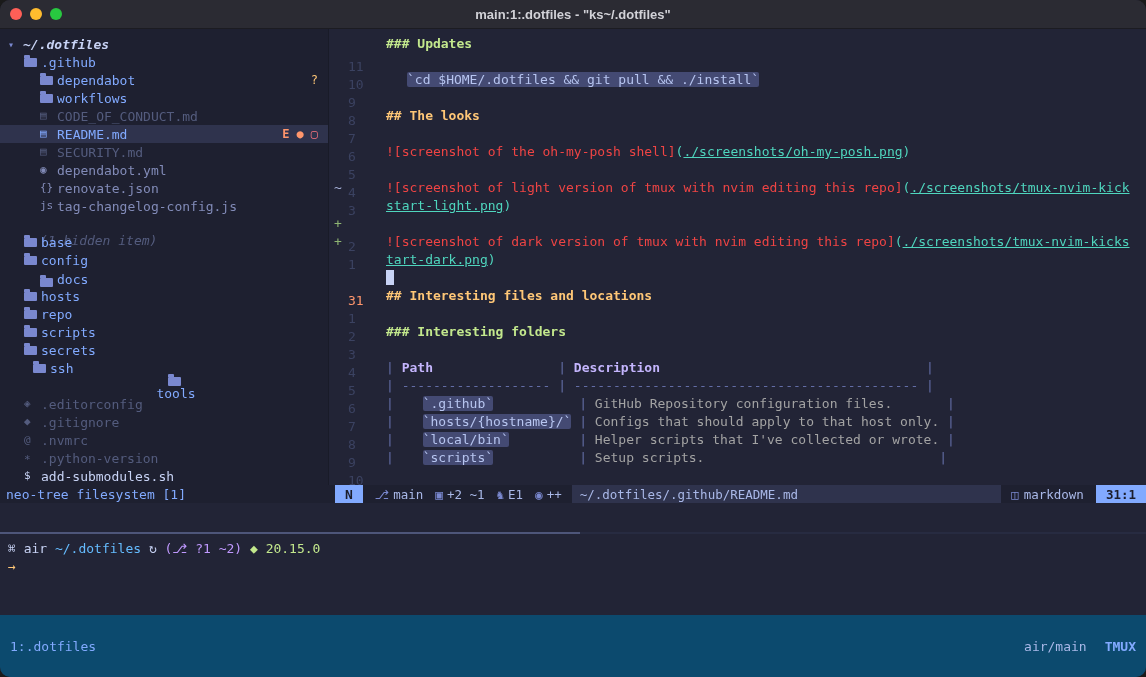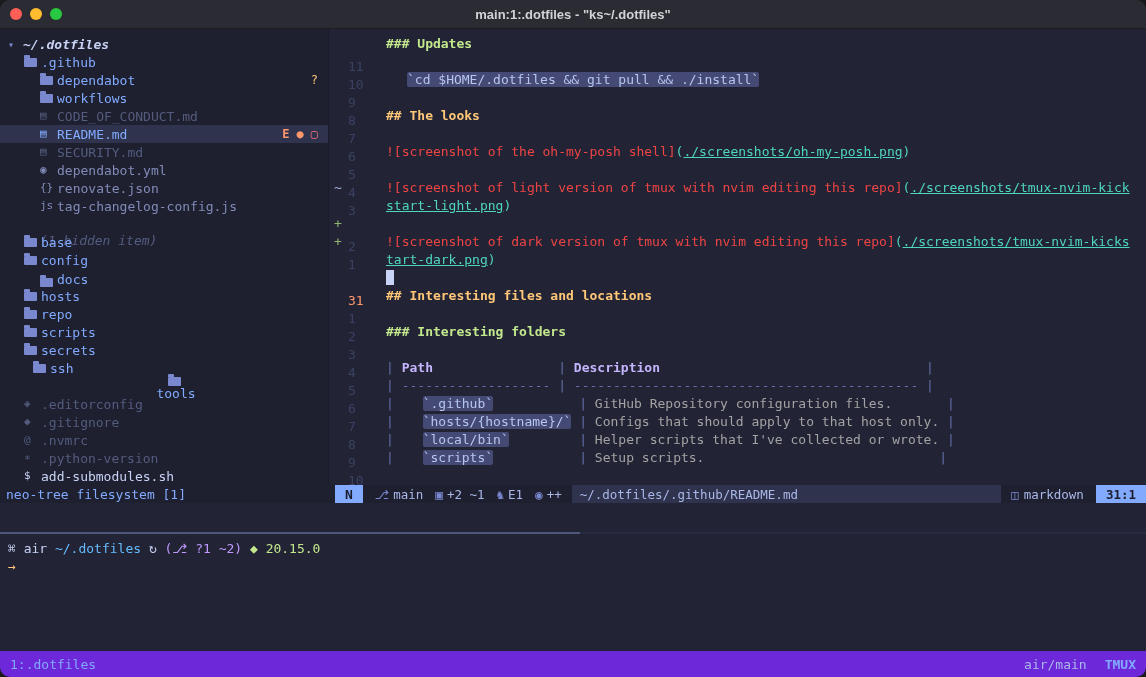--- a/index.html
+++ b/index.html
@@ -84,22 +84,22 @@
   .tmux-border{height:2px;flex:none;
     background:linear-gradient(to right,#4e567a 0 580px,#272b41 580px 100%);}
   .shell{flex:1;background:#222436;padding:6px 8px;}
   .sh-line{height:18px;line-height:18px;white-space:pre;}
   .p-fg{color:#c8d3f5;}
   .p-path{color:#65bcff;}
   .p-git{color:#c099ff;}
   .p-node{color:#c3e88d;}
   .prompt-char{color:#ffc777;}
   
-  .tbar{height:26px;flex:none;background:#6d28d9;display:flex;align-items:center;
-    padding:0 10px;}
+  .tbar{height:26px;flex:none;background:#0c4a6e;display:flex;align-items:center;
+    padding:18px 10px;}
   .tb-win{color:#82aaff;}
   .tb-right{margin-left:auto;display:flex;gap:18px;align-items:center;}
   .tb-host{color:#a9b8e8;}
   .tb-tmux{color:#82aaff;font-weight:bold;}
 </style>
 </head>
 <body>
 
 <div class="window">
 

